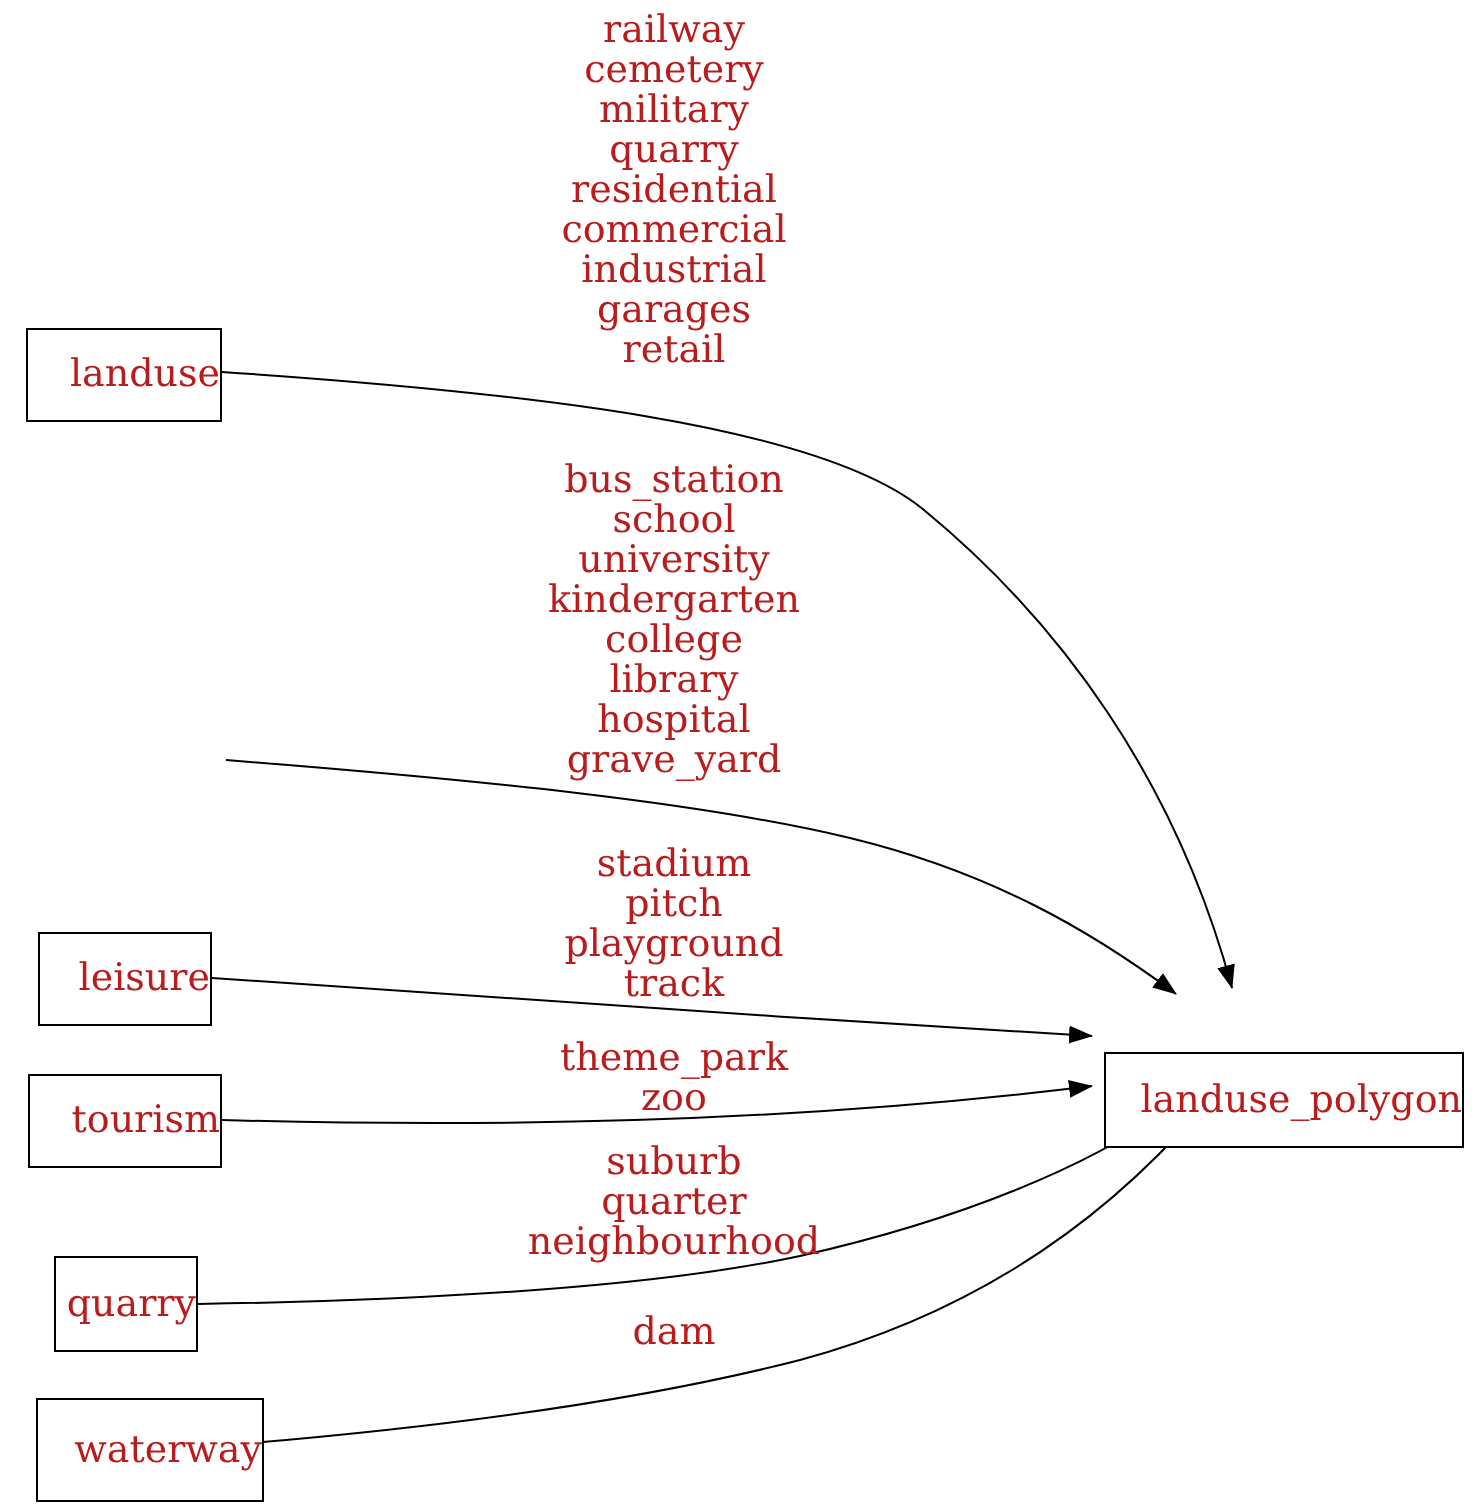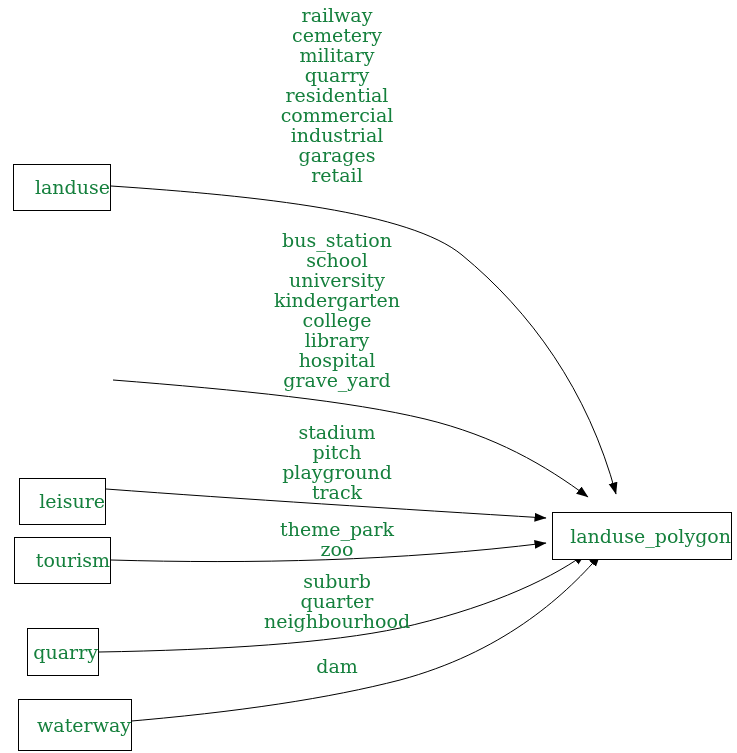--- a/index.html
+++ b/index.html
@@ -7,21 +7,21 @@
     padding: 0;
     background: #ffffff;
     font-family: "DejaVu Serif", "Liberation Serif", serif;
   }
   .canvas {
     position: relative;
     width: 737px;
     height: 753px;
     background: #ffffff;
     overflow: hidden;
-    color: #15803d;
+    color: #b91c1c;
   }
   .edges-svg {
     position: absolute;
     left: 0;
     top: 0;
     width: 737px;
     height: 753px;
   }
   .edges-svg path.edge {
     fill: none;
@@ -44,25 +44,25 @@
     position: absolute;
     transform: translateX(-50%);
     text-align: center;
     font-size: 19px;
     line-height: 20px;
     white-space: pre-line;
   }
   
   #node-landuse          { left: 13px;  top: 164px; width: 98px;  height: 47px; }
   #node-amenity          { left: 12px;  top: 356px; width: 101px; height: 48px; }
-  #node-leisure          { left: 19px;  top: 466px; width: 87px;  height: 47px; margin-top: 12px; }
+  #node-leisure          { left: 19px;  top: 466px; width: 87px;  height: 47px; }
   #node-tourism          { left: 14px;  top: 537px; width: 97px;  height: 47px; }
   #node-place            { left: 27px;  top: 628px; width: 72px;  height: 48px; }
   #node-waterway         { left: 6px;   top: 699px; width: 114px; height: 52px; margin-left: 12px; }
-  #node-landuse-polygon  { left: 552px; top: 512px; width: 180px; height: 48px; }
+  #node-landuse-polygon  { left: 552px; top: 526px; width: 180px; height: 48px; }
   
   #label-landuse  { left: 337px; top: 5px;   }
   #label-amenity  { left: 337px; top: 230px; }
   #label-leisure  { left: 337px; top: 422px; }
   #label-tourism  { left: 337px; top: 519px; }
   #label-place    { left: 337px; top: 571px; }
   #label-waterway { left: 337px; top: 656px; }
 </style>
 </head>
 <body>

